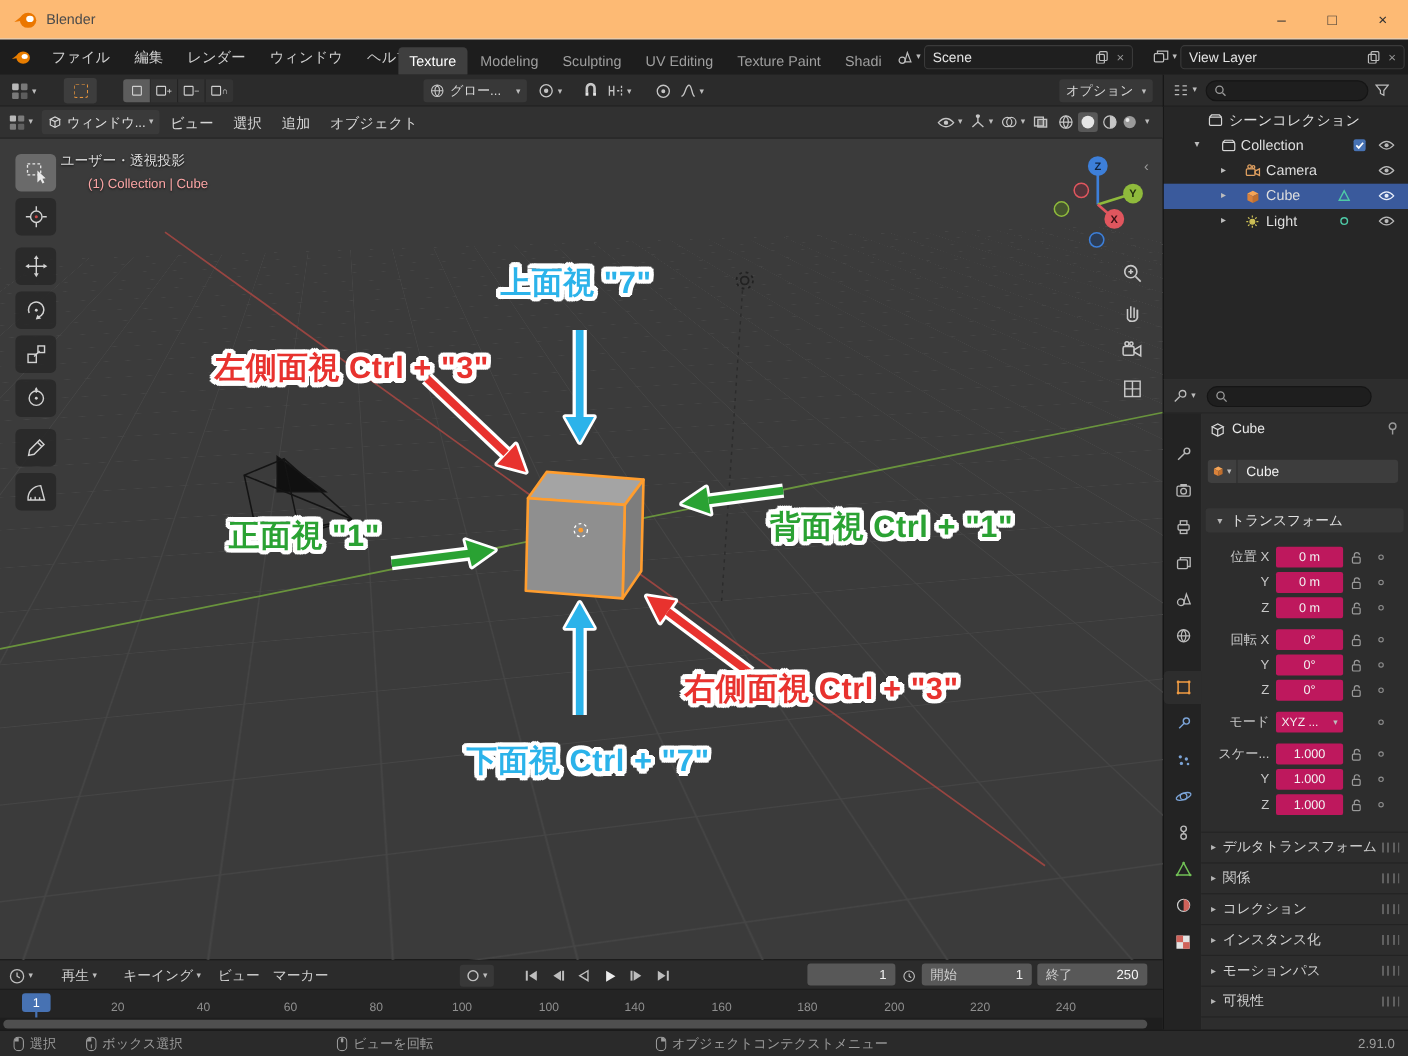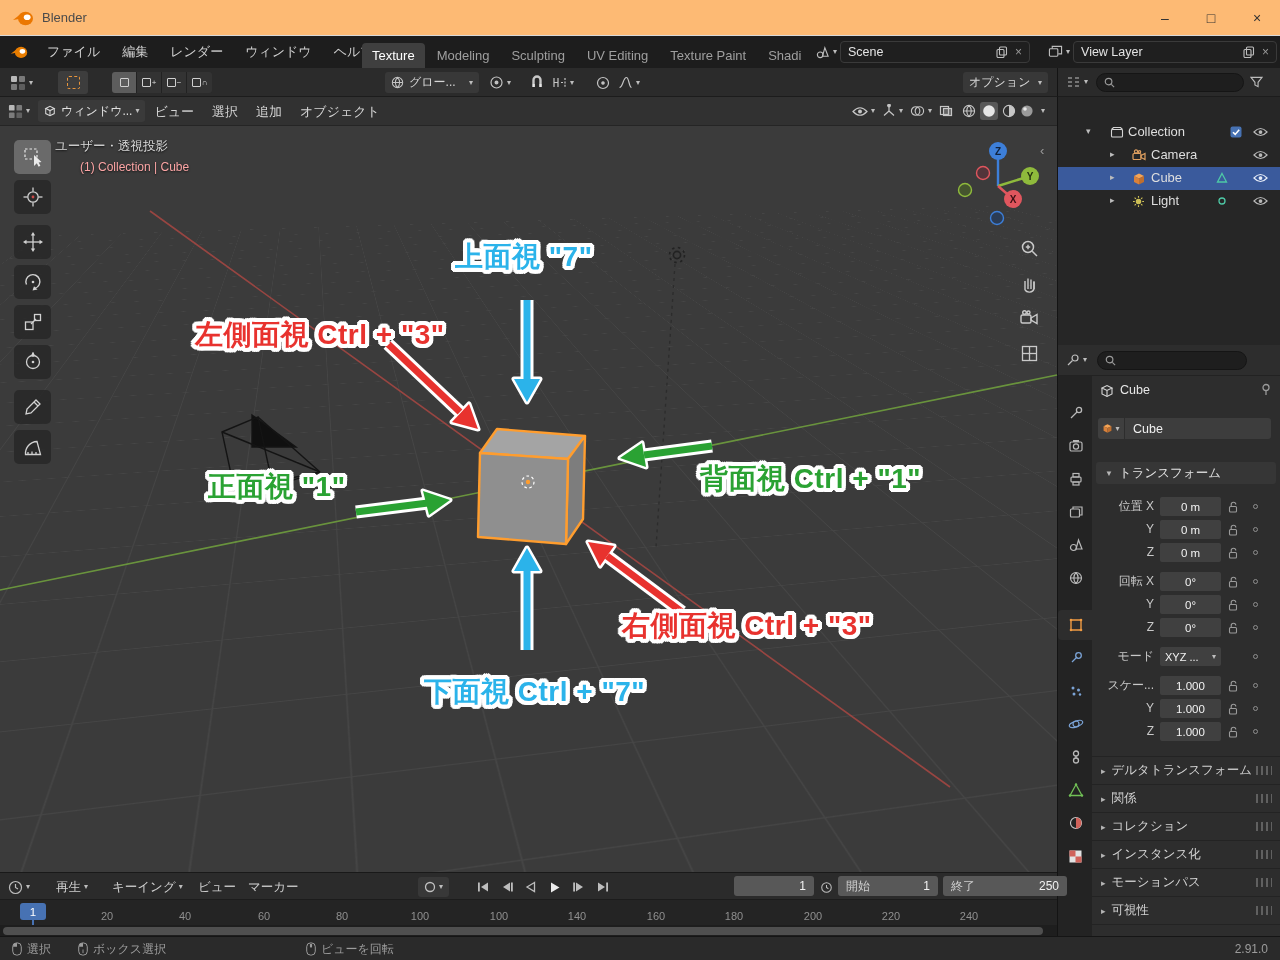--- a/index.html
+++ b/index.html
@@ -87,21 +87,21 @@
   #props-tabs{position:absolute;left:1057px;top:376px;width:35px;height:560px;background:#232323;border-left:1px solid #141414}
   .ptab{position:absolute;left:0;width:35px;height:30px;display:flex;align-items:center;justify-content:center}
   .ptab.active{background:#2d2d2d;border-radius:4px 0 0 4px}
   #props-content{position:absolute;left:1092px;top:376px;width:188px;height:560px;background:#2d2d2d}
   .pc-bread{position:absolute;left:0;top:6px;width:188px;height:20px}
   .pc-name-drop{position:absolute;left:6px;top:42px;width:26px;height:21px;background:#3f3f3f;border-radius:3px 0 0 3px;display:flex;align-items:center;justify-content:center;gap:2px}
   .pc-name-field{position:absolute;left:33px;top:42px;width:146px;height:21px;background:#3d3d3d;border-radius:0 3px 3px 0;color:#f0f0f0;font-size:12.5px;display:flex;align-items:center;padding-left:8px}
   .panelhead{position:absolute;left:4px;top:86px;width:180px;height:22px;background:#363636;border-radius:3px;display:flex;align-items:center;color:#e2e2e2;font-size:12.5px}
   .trow{position:absolute;left:0;width:188px;height:20px}
   .tlabel{position:absolute;left:0;top:0;width:62px;height:19px;line-height:19px;text-align:right;color:#c8c8c8;font-size:12px}
-  .tfield{position:absolute;left:68px;width:61px;height:19px;background:#404040;border-radius:2px;color:#f2f2f2;font-size:11.5px;display:flex;align-items:center;justify-content:center}
+  .tfield{position:absolute;left:68px;width:61px;height:19px;background:#be185d;border-radius:2px;color:#f2f2f2;font-size:11.5px;display:flex;align-items:center;justify-content:center}
   .tfield.dropfield{justify-content:space-between;padding:0 5px;font-size:11px}
   .lockwrap{position:absolute;left:136px;top:4px}
   .adot{position:absolute;left:161px;top:7px;width:5px;height:5px;border:1.2px solid #8f8f8f;border-radius:50%}
   .psection{position:absolute;left:0;width:188px;height:28px;border-top:1px solid #232323;display:flex;align-items:center;color:#d2d2d2;font-size:12.5px}
   .scaret{margin:0 6px 0 9px;font-size:9px;color:#b5b5b5}
   .grip{margin-left:auto;margin-right:8px;width:16px;height:9px;opacity:.55;background:repeating-linear-gradient(90deg,#8a8a8a 0 2px,transparent 2px 5px)}
 
   
   #timeline{position:absolute;left:0;top:872px;width:1057px;height:64px;background:#2b2b2b;border-top:1px solid #191919}
   .tl-item{position:absolute;top:4px;height:20px;display:inline-flex;align-items:center;color:#d0d0d0;font-size:12.5px}
@@ -565,20 +565,29 @@
       <svg width="19" height="19" viewBox="0 0 19 19" fill="none" stroke="#c9c9c9" stroke-width="1.3">
           <rect x="2.5" y="2.5" width="14" height="14"></rect>
           <line x1="9.5" y1="2.5" x2="9.5" y2="16.5"></line>
           <line x1="2.5" y1="9.5" x2="16.5" y2="9.5"></line>
         </svg>
     </span>
     <span class="collapse-arrow">‹</span>
   </div>
 
   <div id="outliner">
+    <div class="ol-row" style="top:1px">
+      <span class="ol-icon" style="left:40px">
+        <svg width="14" height="12" viewBox="0 0 14 12" fill="none" stroke="#d5d5d5" stroke-width="1.1">
+            <rect x="1.5" y="3.5" width="11" height="7.5" rx="1"></rect>
+            <path d="M1.5 3.5 L3.5 1.5 h7 l2 2"></path>
+          </svg>
+      </span>
+      <span class="ol-label" style="left:59px">シーンコレクション</span>
+    </div>
     <div class="ol-row" style="top:24px">
       <span class="ol-caret" style="left:28px">▾</span>
       <span class="ol-icon" style="left:52px">
         <svg width="14" height="12" viewBox="0 0 14 12" fill="none" stroke="#d5d5d5" stroke-width="1.1">
             <rect x="1.5" y="3.5" width="11" height="7.5" rx="1"></rect>
             <path d="M1.5 3.5 L3.5 1.5 h7 l2 2"></path>
           </svg>
       </span>
       <span class="ol-label" style="left:70px">Collection</span>
       <span class="ol-check">
@@ -1017,21 +1026,21 @@
     <span class="tl-item" style="left:820px">
       <svg width="13" height="13" viewBox="0 0 15 15" fill="none" stroke="#bdbdbd" stroke-width="1.2">
           <circle cx="7.5" cy="7.5" r="5.5"></circle>
           <path d="M7.5 4.5 V7.5 L9.7 9"></path>
         </svg>
     </span>
     <div class="tl-field" style="left:838px;width:100px">
         <span class="lab">開始</span>
         <span>1</span>
       </div>
-    <div class="tl-field" style="left:943px;width:124px">
+    <div class="tl-field" style="left:943px;width:100px">
         <span class="lab">終了</span>
         <span>250</span>
       </div>
 
     <div id="tl-ruler">
       <span class="tick" style="left:107px">20</span>
       <span class="tick" style="left:185px">40</span>
       <span class="tick" style="left:264px">60</span>
       <span class="tick" style="left:342px">80</span>
       <span class="tick" style="left:420px">100</span>
@@ -1066,18 +1075,25 @@
         </svg>
       <span>ボックス選択</span>
     </div>
     <div class="sb-group" style="left:306px">
       <svg width="10" height="14" viewBox="0 0 11 15">
           <rect x="0.8" y="0.8" width="9.4" height="13.4" rx="4.2" fill="none" stroke="#9c9c9c" stroke-width="1.1"></rect>
           <rect x="4.3" y="1.6" width="2.4" height="4.4" rx="1.2" fill="#9c9c9c"></rect>
         </svg>
       <span>ビューを回転</span>
     </div>
+    <div class="sb-group" style="left:596px">
+      <svg width="10" height="14" viewBox="0 0 11 15">
+          <rect x="0.8" y="0.8" width="9.4" height="13.4" rx="4.2" fill="none" stroke="#9c9c9c" stroke-width="1.1"></rect>
+          <path d="M9.8 5 V4.6 A4.3 4 0 0 0 5.5 1 v4 Z" fill="#9c9c9c"></path>
+        </svg>
+      <span>オブジェクトコンテクストメニュー</span>
+    </div>
     <div class="sb-version">
         <span>2.91.0</span>
       </div>
   </div>
 
 </div>
 
 </body></html>

